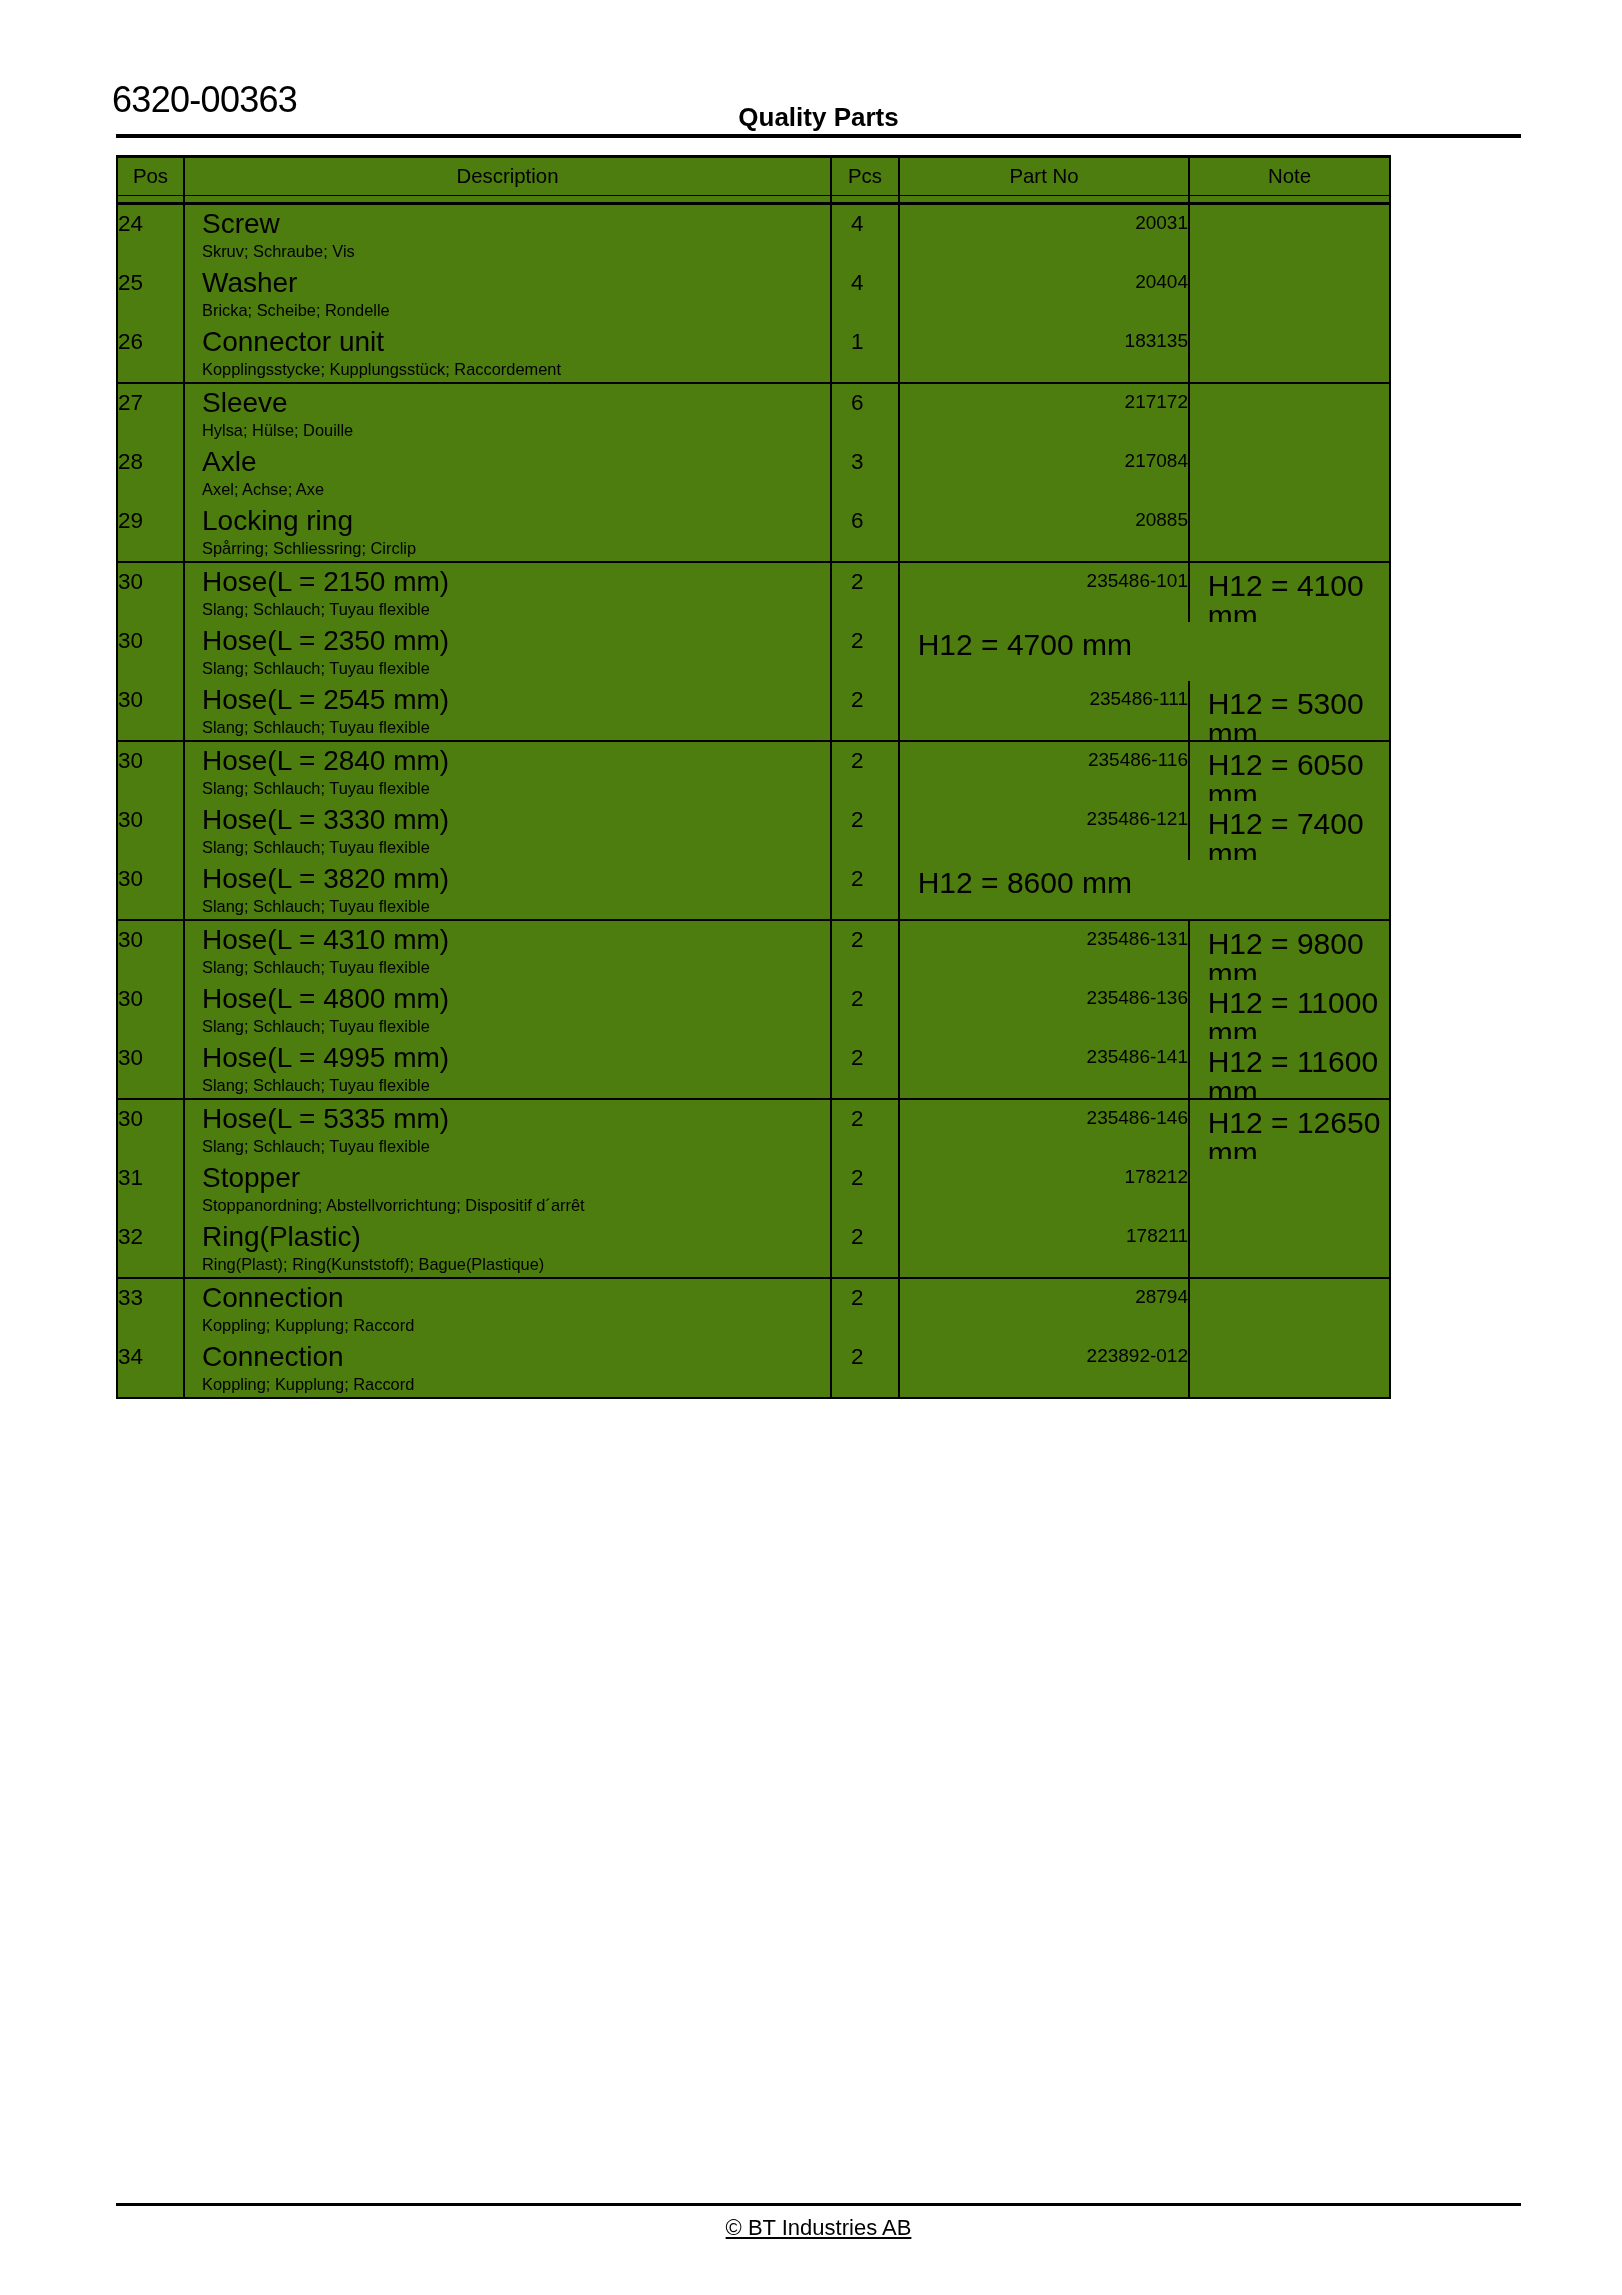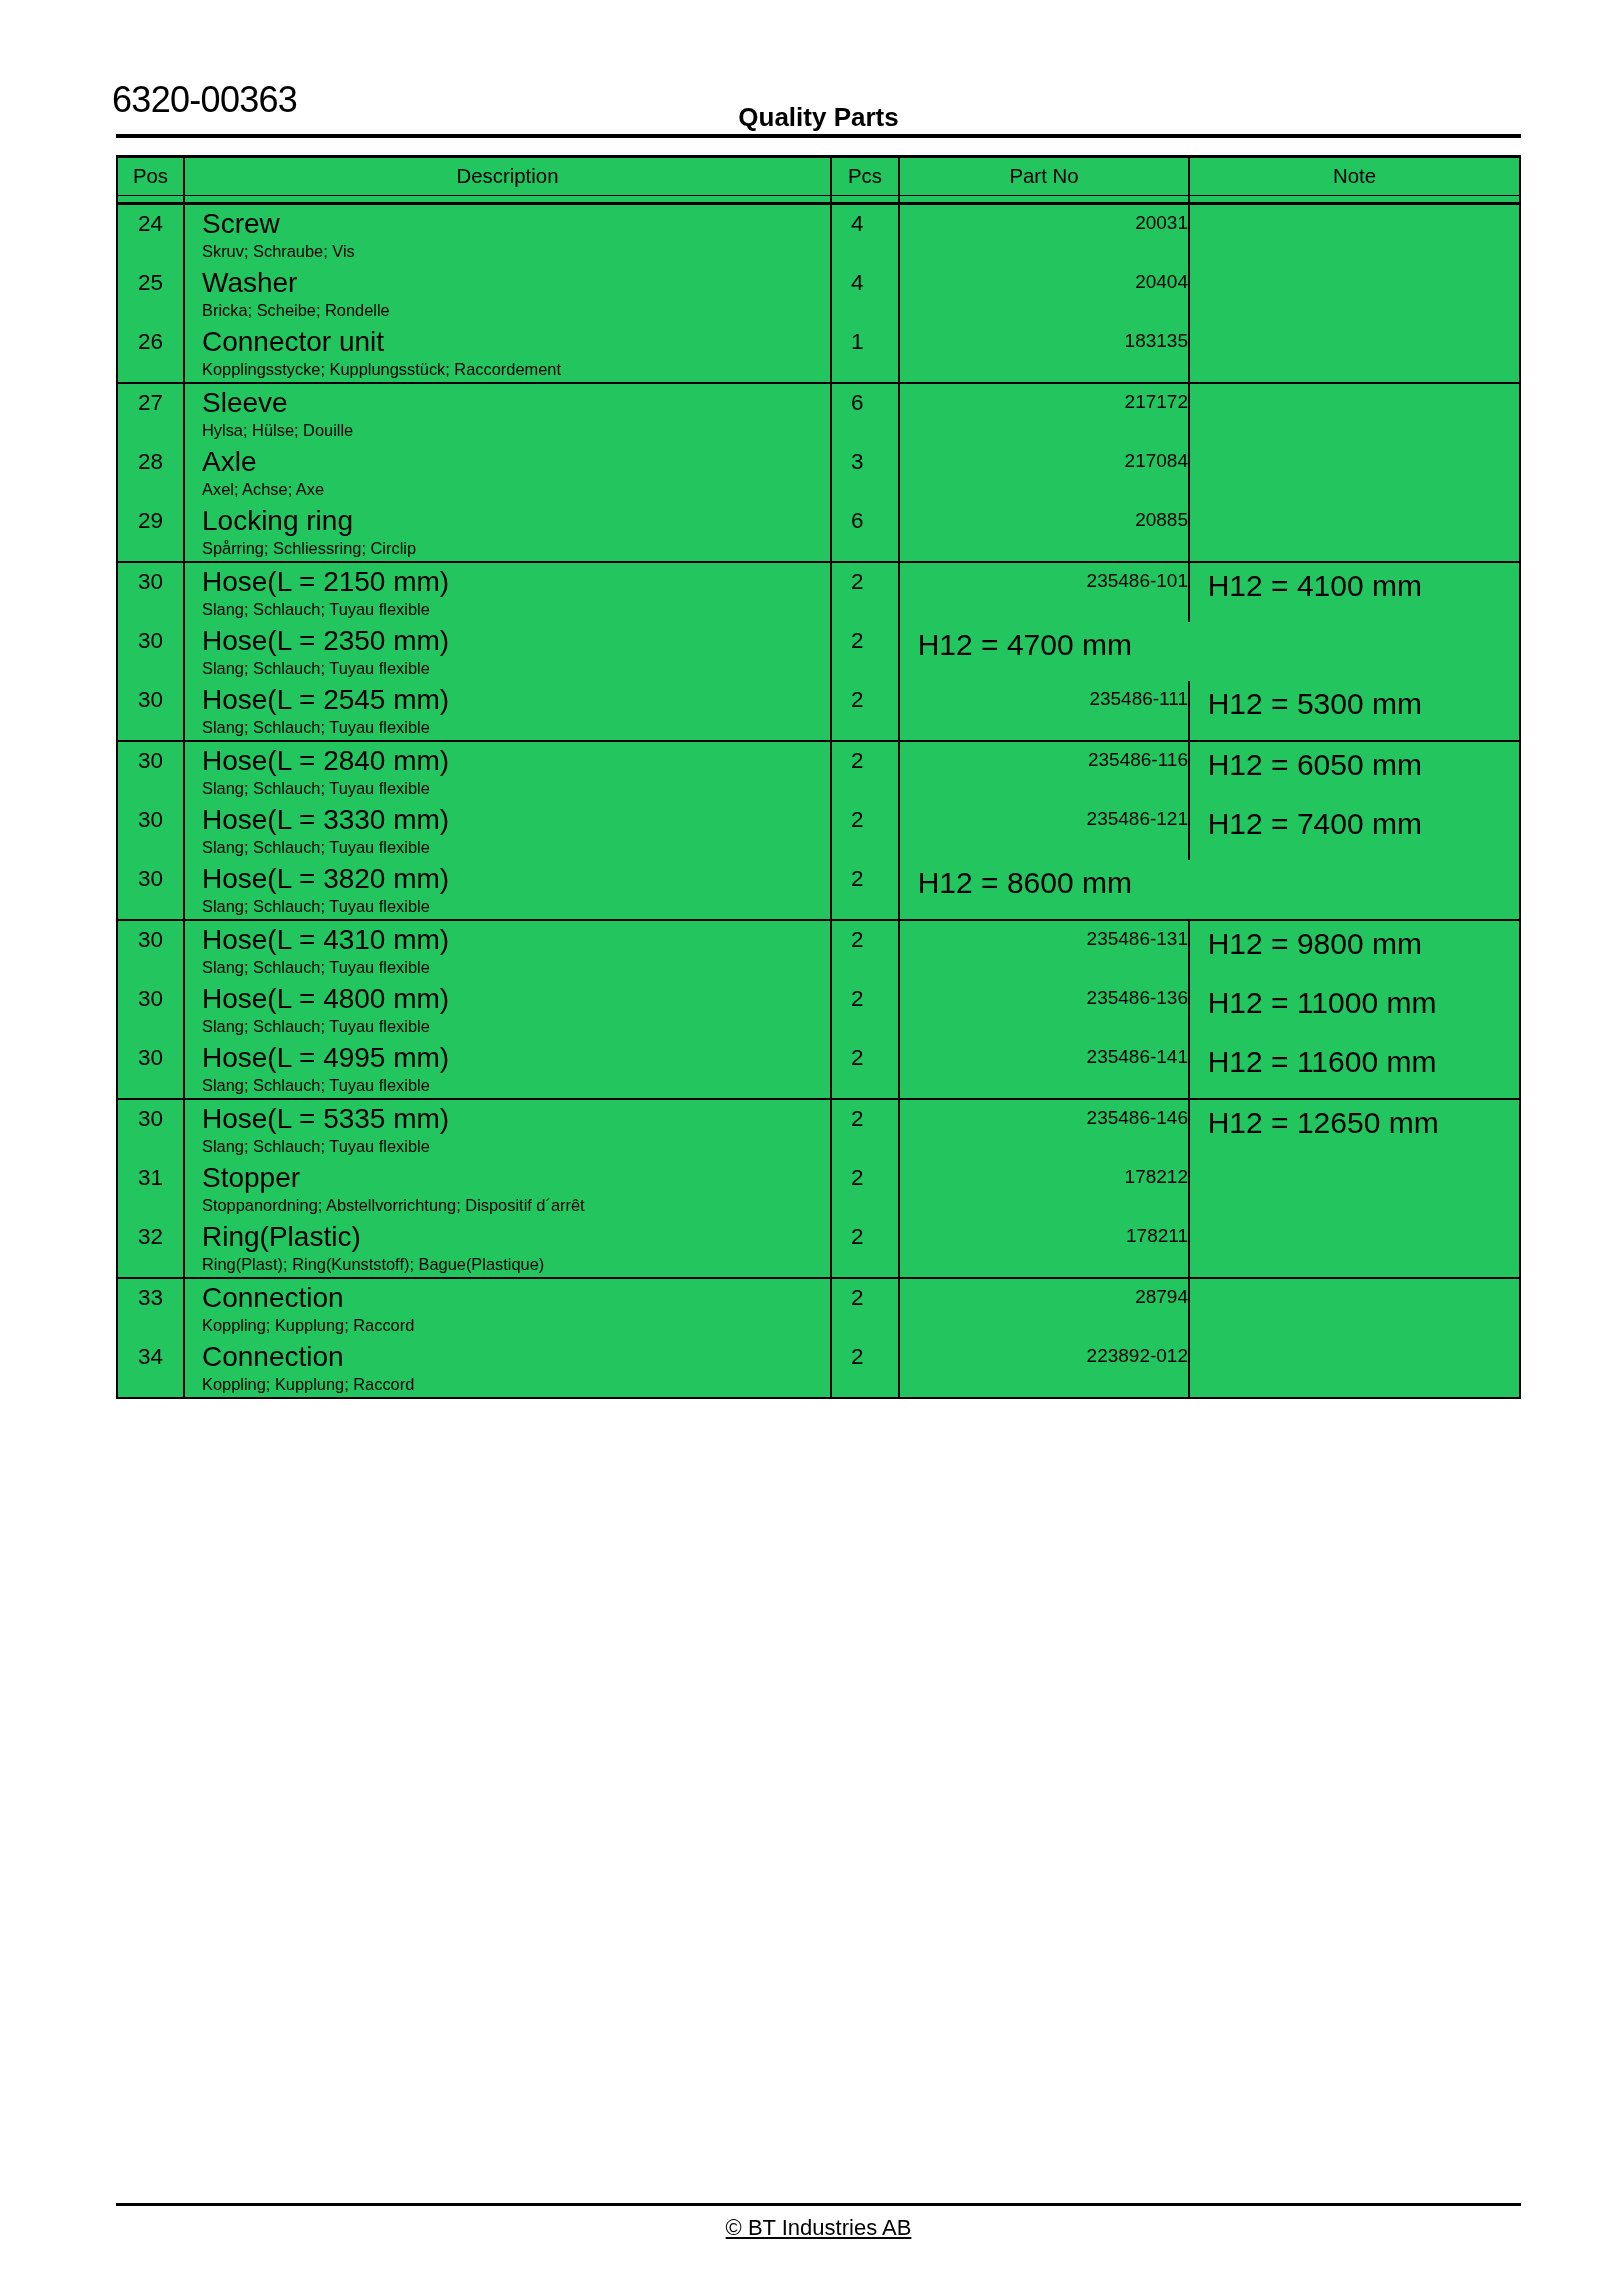--- a/index.html
+++ b/index.html
@@ -17,23 +17,23 @@
   }
   #page-title {
     position:absolute; left:116px; top:102px; width:1405px;
     text-align:center; font-size:26px; font-weight:bold;
   }
   .top-rule {
     position:absolute; left:116px; top:134px; width:1405px; height:4.1px;
     background:#000;
   }
   .parts-table {
-    position:absolute; left:116px; top:155px; width:1405px;
+    position:absolute; left:116px; top:155px; width:1275px;
     border:2.7px solid #000; border-top-width:3.4px;
-    box-sizing:border-box; background:#22c55e;
+    box-sizing:border-box; background:#4d7c0f;
   }
   .row {
     display:grid;
     grid-template-columns:67px 647px 68px 290px 1fr;
   }
   .cell {
     border-right:2px solid #000;
     box-sizing:border-box;
     overflow:hidden;
   }
@@ -44,21 +44,21 @@
     display:flex; align-items:center; justify-content:center;
     font-size:20.4px;
   }
   .row.spacer .cell {
     height:8.9px;
     border-bottom:3.4px solid #000;
   }
   .group { border-bottom:2.7px solid #000; }
   .group:last-child { border-bottom:none; }
   .row.data { height:59px; }
-  .cell.pos  { text-align:center; font-size:22.5px; padding-top:8.2px; line-height:1; }
+  .cell.pos  { font-size:22.5px; padding-top:8.2px; line-height:1; }
   .cell.desc { padding:8.2px 6.8px 0 17px; }
   .desc-main { font-size:28px; line-height:22.5px; }
   .desc-sub  { font-size:16.4px; line-height:16.4px; margin-top:7.5px; }
   .cell.pcs  { font-size:22.5px; padding:8.2px 0 0 19px; line-height:1; }
   .cell.part { font-size:19px; padding:8.2px 0 0 18.4px; line-height:1;text-align:right; }
   .cell.note { font-size:30px; padding:8.2px 0 0 17.7px; line-height:1; }
   .footer-rule {
     position:absolute; left:116px; top:2203px; width:1405px; height:3.4px;
     background:#000;
   }

